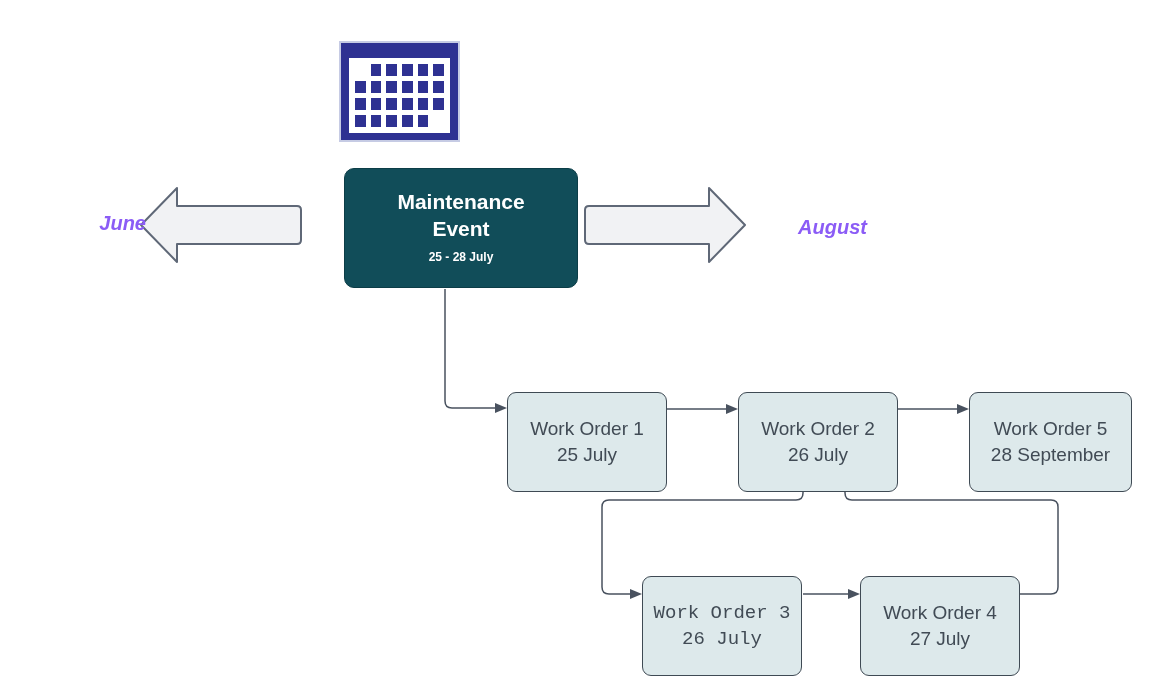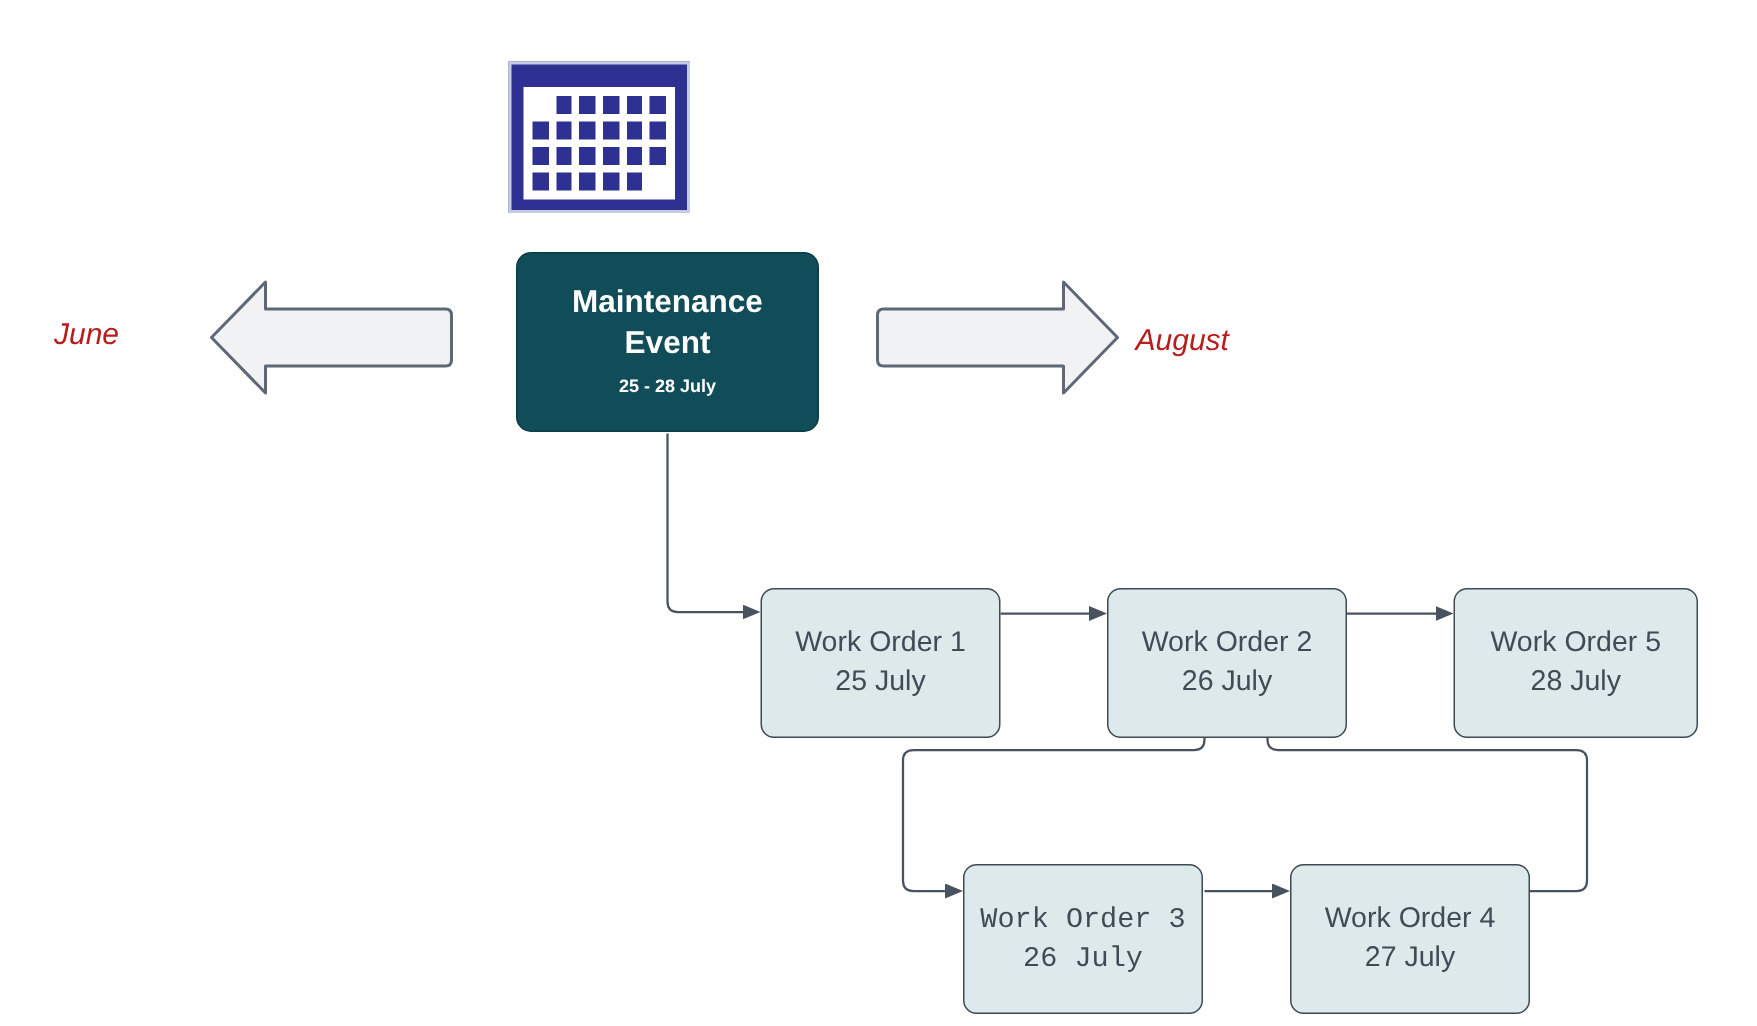--- a/index.html
+++ b/index.html
@@ -47,21 +47,21 @@
     display: flex;
     flex-direction: column;
     align-items: center;
     justify-content: center;
     text-align: center;
   }
 
   
   .event-box {
     left: 344px; top: 168px;
-    width: 202px; height: 120px;
+    width: 234px; height: 120px;
     background: #114d59;
     border: 1.5px solid #0c3d47;
     border-radius: 10px;
     color: #ffffff;
   }
   .event-title {
     font-size: 21px;
     font-weight: bold;
     line-height: 27px;
     width: 160px;
@@ -87,25 +87,25 @@
   #wo1 { left: 507px; top: 360px; }
   #wo2 { left: 738px; top: 360px; justify-content: center; }
   #wo5 { left: 969px; top: 360px; width: 163px; }
   #wo3 { left: 642px; top: 544px; font-family: Liberation Mono, monospace; }
   #wo4 { left: 860px; top: 544px; }
 
   
   .month-label {
     position: absolute;
     width: 110px;
-    text-align: left;
+    text-align: right;
     font-size: 20px;
-    font-weight: normal;
+    font-weight: bold;
     font-style: italic;
-    color: #b91c1c;
+    color: #8b5cf6;
     line-height: 26px;
   }
   #june-label { left: 36px; top: 210px; }
   #august-label { left: 757px; top: 214px; }
 </style>
 </head>
 <body>
 
 <div class="canvas">
 
@@ -175,21 +175,21 @@
     <div>25 July</div>
   </div>
 
   <div class="node wo" id="wo2">
     <div>Work Order 2</div>
     <div>26 July</div>
   </div>
 
   <div class="node wo" id="wo5">
     <div>Work Order 5</div>
-    <div>28 July</div>
+    <div>28 September</div>
   </div>
 
   <div class="node wo" id="wo3">
     <div>Work Order 3</div>
     <div>26 July</div>
   </div>
 
   <div class="node wo" id="wo4">
     <div>Work Order 4</div>
     <div>27 July</div>

